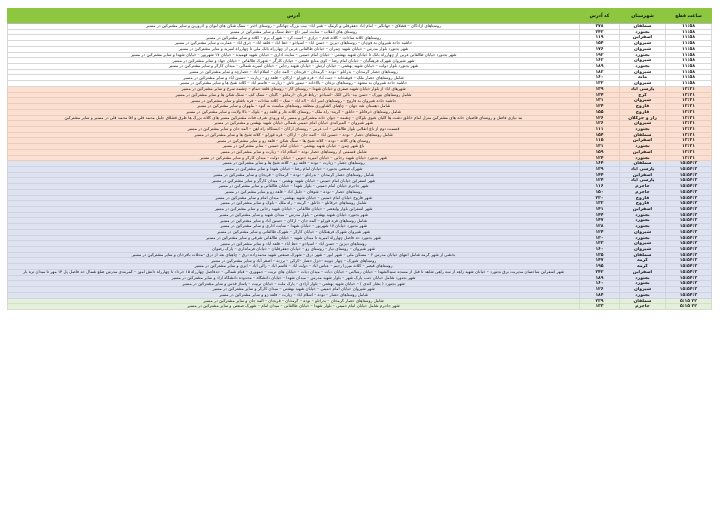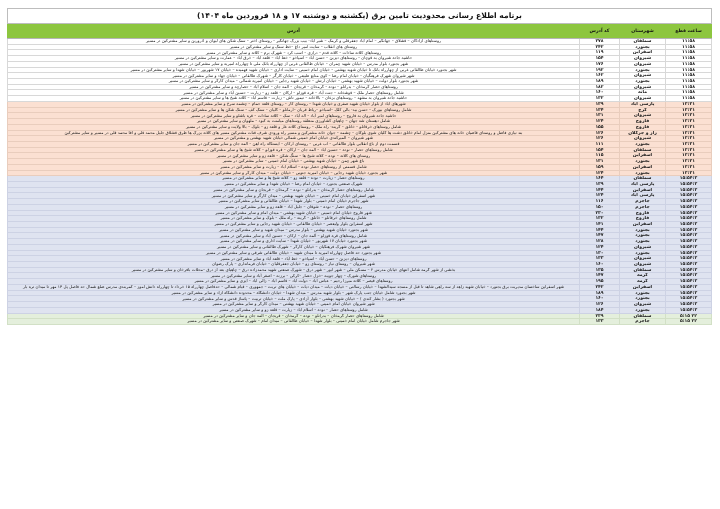--- a/index.html
+++ b/index.html
@@ -90,23 +90,20 @@
 
 <div id="sheet">
   <table class="grid">
     <colgroup>
       <col class="c-time">
         <col class="c-city">
         <col class="c-code">
         <col class="c-addr">
     </colgroup>
     <thead>
-      <tr class="title-row">
-        <td colspan="4">برنامه اطلاع رسانی محدودیت تامین برق (یکشنبه و دوشنبه ۱۷ و ۱۸ فروردین ماه ۱۴۰۴)</td>
-      </tr>
       <tr class="head-row">
         <th>ساعت قطع</th>
         <th>شهرستان</th>
         <th>کد آدرس</th>
         <th>آدرس</th>
       </tr>
     </thead>
     <tbody id="tbody">
         <tr class="g0">
           <td class="time">۱۱:۵۸</td>

